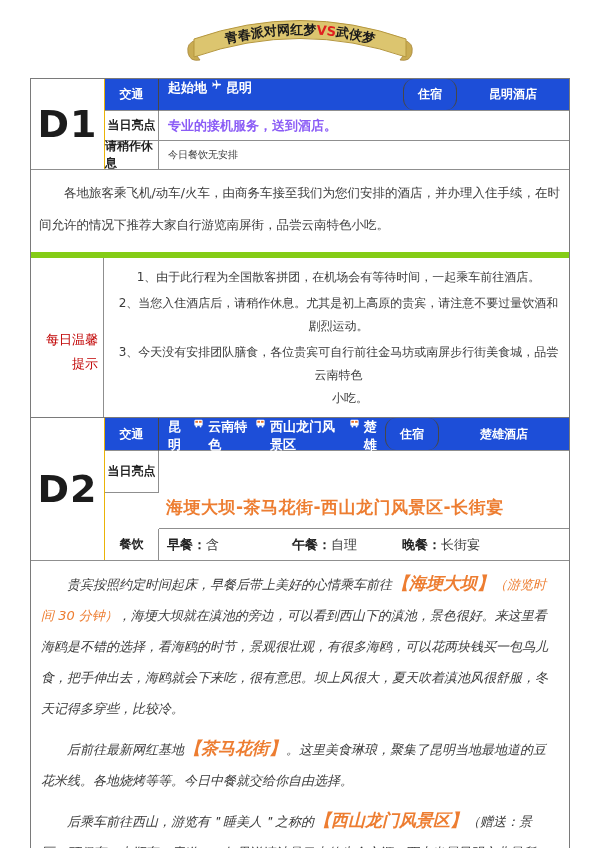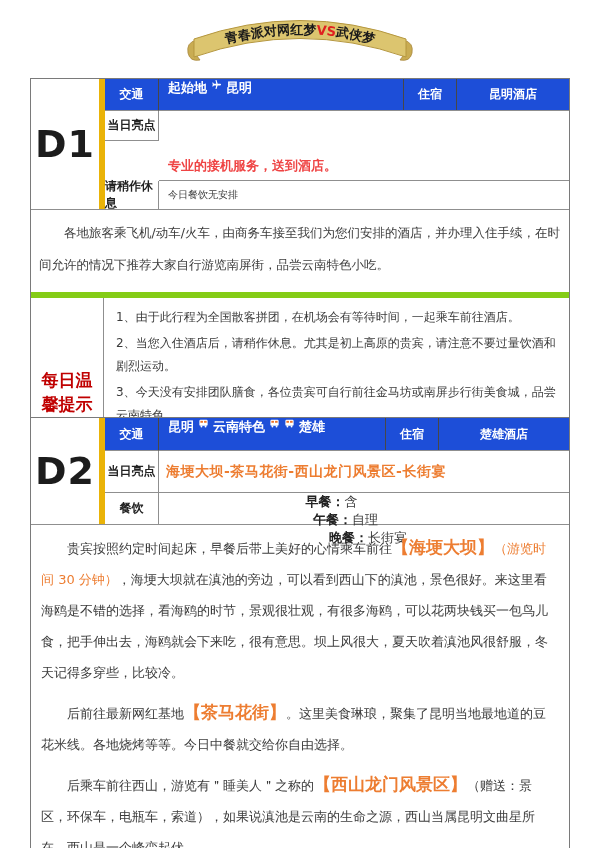--- a/index.html
+++ b/index.html
@@ -10,60 +10,60 @@
   
   .banner{position:absolute;top:4px;left:50%;transform:translateX(-50%);width:236px;height:62px;}
 
   
   .daybox{position:absolute;left:30px;width:540px;border:1px solid #7a7a7a;box-sizing:border-box;background:#fff;}
   #d1-box{top:78px;}
   #d2-box{top:417px;}
 
   .hdr{display:grid;grid-template-columns:74px 54px 1fr;border-bottom:1px solid #8f8f8f;}
   .daycell{grid-row:1/4;display:flex;align-items:center;justify-content:center;
-           font-size:38px;font-weight:bold;color:#1c1c1c;border-right:6px solid #eab308;letter-spacing:1px;}
+           font-size:38px;font-weight:bold;color:#1c1c1c;border-right:1px solid #eab308;letter-spacing:1px;}
   .c{display:flex;align-items:center;box-sizing:border-box;}
   .rb{border-bottom:1px solid #8f8f8f;}
   .lblcell{border-right:1px solid #8f8f8f;justify-content:center;font-size:12px;font-weight:bold;color:#222;}
   .orange{background:#1d4ed8;color:#fff;font-weight:bold;font-size:12px;}
   .transcell{justify-content:center;border-right:1px solid #474747 !important;}
   .routebar{display:flex;align-items:stretch;padding:0;}
   .route{flex:1;display:flex;align-items:flex-start;padding-left:9px;gap:4px;font-size:13px;}
   .lodging{width:52px;border-left:1px solid #474747;border-right:1px solid #474747;
-           display:flex;align-items:center;justify-content:center;}
+           display:flex;align-items:center;justify-content:center;border-radius:11px;}
   .hotel{display:flex;align-items:center;justify-content:center;}
   #d1-box .hotel{width:112px;}
   #d2-box .hotel{width:130px;}
   .h33{height:32px;} .h30{height:30px;} .h28{height:28px;}
   .h34{height:33px;} .h42{height:42px;} .h31{height:31px;}
-  .hl-orange{color:#ef4444;font-weight:bold;font-size:13px;padding-left:9px;margin-top:40px;}
+  .hl-orange{color:#8b5cf6;font-weight:bold;font-size:13px;padding-left:9px;}
   .plain{font-size:10px;padding-left:9px;color:#3b3b3b;}
-  .bighl{color:#ED7D31;font-weight:bold;font-size:14px;padding-left:7px;letter-spacing:.5px;}
+  .bighl{color:#ED7D31;font-weight:bold;font-size:17px;padding-left:7px;letter-spacing:.5px;margin-top:36px;}
 
   .icon-sm{width:11px;height:11px;flex:0 0 auto;}
 
   
   .intro{padding:7px 8px 11px;font-size:12.5px;line-height:32px;text-indent:2em;
          border-bottom:6px solid #84cc16;color:#3b3b3b;}
   .tips{display:grid;grid-template-columns:73px 1fr;}
   .tips-label{border-right:1px solid #8f8f8f;display:flex;align-items:center;justify-content:center;
-              text-align:center;color:#C00000;font-weight:bold;font-size:17px;line-height:24px;padding:0 5px;}
+              text-align:right;color:#C00000;font-weight:normal;font-size:13px;line-height:24px;padding:0 5px;}
   .tips-body{padding:8px 8px 6px;font-size:12px;line-height:23px;color:#3b3b3b;}
-  .tip{white-space:pre-wrap;margin:0 0 3px 4px;}
+  .tip{white-space:pre-wrap;margin:0 0 3px 4px;text-align:center;}
 
   
-  .meals{padding-left:8px;font-size:13px;flex-direction:column;}
+  .meals{padding-left:8px;font-size:13px;}
   .meal{display:inline-flex;}
   .meal-l{font-weight:bold;color:#222;}
   .meal:nth-child(1){width:125px;}
   .meal:nth-child(2){width:110px;}
 
   
   .d2body{padding:8px 10px 6px;font-size:13px;}
-  .para{margin:0 8px 10px 0;line-height:31px;text-indent:2em;color:#3b3b3b;}
+  .para{margin:0 8px 10px 0;line-height:31px;text-indent:2em;color:#3b3b3b;font-style:italic;}
   .poi{color:#ED7D31;font-weight:bold;font-size:17px;line-height:1;}
   .onote{color:#ED7D31;}
 </style>
 </head>
 <body>
 
 <div class="page">
 
   <svg class="banner" viewBox="0 0 236 62">
     <defs>
@@ -132,20 +132,21 @@
               <circle cx="16.5" cy="18.5" r="2" fill="#ffffff"></circle>
           </svg>
           <span>云南特色</span>
           <svg class="icon-sm" viewBox="0 0 24 24">
             <rect x="3" y="4" width="18" height="13" rx="2.5" fill="#ffffff"></rect>
             <rect x="5.2" y="6.2" width="5.6" height="4.2" fill="#ED7228"></rect>
             <rect x="13.2" y="6.2" width="5.6" height="4.2" fill="#ED7228"></rect>
             <circle cx="7.5" cy="18.5" r="2" fill="#ffffff"></circle>
               <circle cx="16.5" cy="18.5" r="2" fill="#ffffff"></circle>
           </svg>
+          <span>西山龙门风景区</span>
           <svg class="icon-sm" viewBox="0 0 24 24">
             <rect x="3" y="4" width="18" height="13" rx="2.5" fill="#ffffff"></rect>
             <rect x="5.2" y="6.2" width="5.6" height="4.2" fill="#ED7228"></rect>
             <rect x="13.2" y="6.2" width="5.6" height="4.2" fill="#ED7228"></rect>
             <circle cx="7.5" cy="18.5" r="2" fill="#ffffff"></circle>
               <circle cx="16.5" cy="18.5" r="2" fill="#ffffff"></circle>
           </svg>
           <span>楚雄</span>
         </div>
         <div class="lodging">住宿</div>

